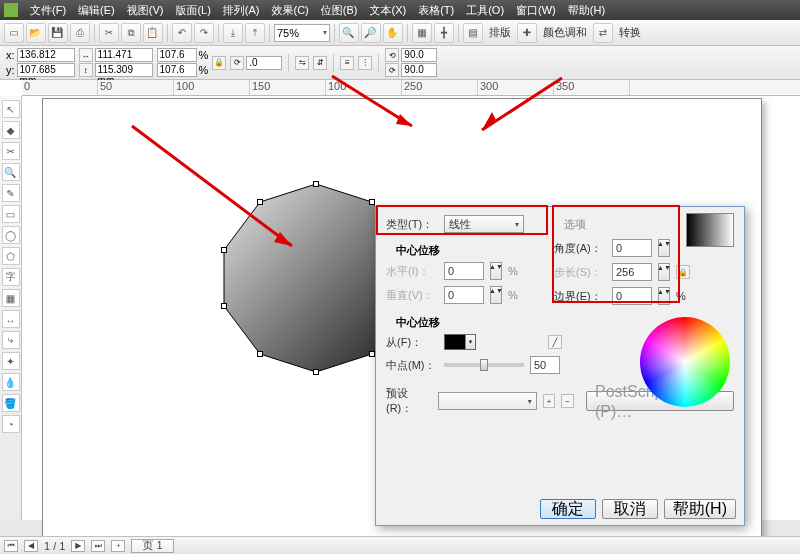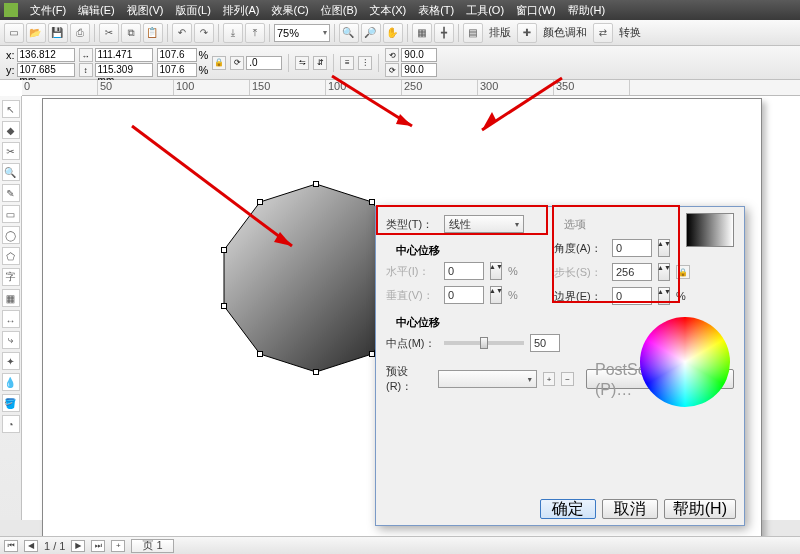--- a/index.html
+++ b/index.html
@@ -291,20 +291,29 @@
               <span class="lbl">边界(E)：</span>
               <div class="num">0</div>
               <div class="spin">▲▼</div>
               <span>%</span>
             </div>
         </div>
       </div>
 
       <div class="section-title">中心位移</div>
       <div class="row">
+          <span class="lbl">从(F)：</span>
+          <div class="swatch">
+            <div class="col" style="background:#000"></div>
+            <div class="arr">▾</div>
+          </div>
+          <span style="width:60px"></span>
+          <div class="mini-icon">╱</div>
+        </div>
+      <div class="row">
           <span class="lbl">中点(M)：</span>
           <div class="slider">
             <div class="thumb" style="left:36px"></div>
           </div>
           <div class="num" style="width:30px">50</div>
         </div>
 
       <div class="colorwheel"></div>
 
       <div class="row" style="margin-top:12px">

